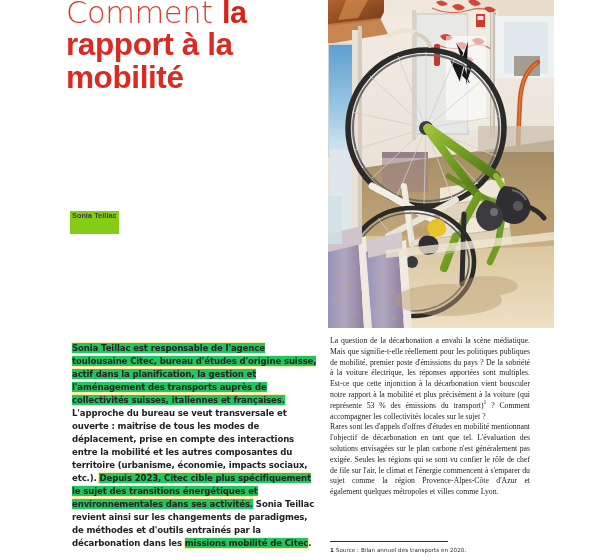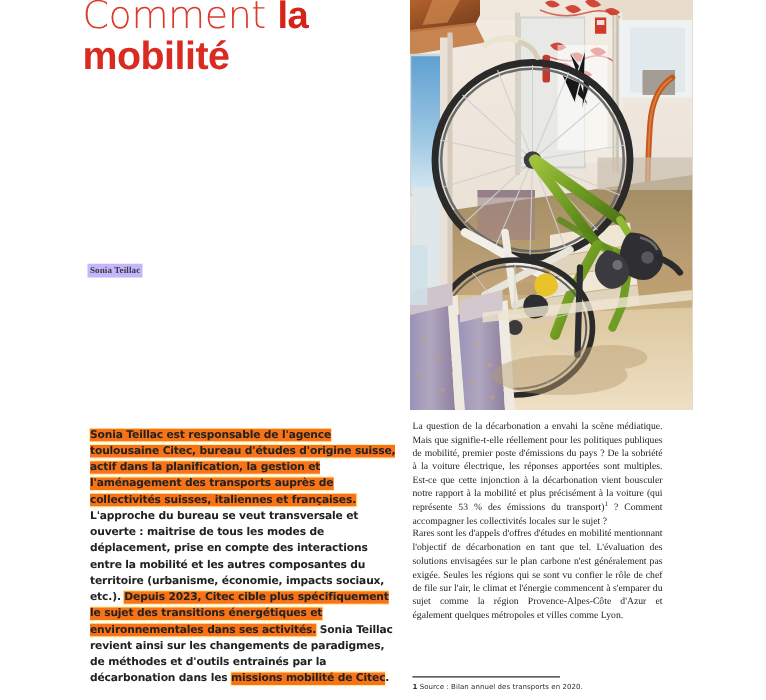--- a/index.html
+++ b/index.html
@@ -54,25 +54,24 @@
   }
 
   
   .byline {
     position: absolute;
     left: 70px;
     top: 211px;
     font-size: 7.2px;
     font-weight: 700;
     color: #3b3b3b;
-    background: #c4b5fd;
-    padding: 1px 2px 1px 2px;
+    background: #84cc16;
+    padding: 1px 2px 13px 2px;
     letter-spacing: 0.1px;
     line-height: 1.2;
-    font-family: Liberation Serif, serif;
   }
 
   
   .photo {
     position: absolute;
     left: 328px;
     top: 0px;
     width: 226px;
     height: 328px;
     overflow: hidden;
@@ -88,21 +87,21 @@
     width: 248px;
     font-family: "DejaVu Sans", sans-serif;
     font-size: 8.55px;
     font-weight: 700;
     color: #222222;
     line-height: 1.52;
     letter-spacing: -0.12px;
   }
   .col-left p { margin: 0; }
   .hl {
-    background: #f97316;
+    background: #22c55e;
     box-shadow: 0 0 0 1px #FCEFA8;
   }
 
   
   .col-right {
     position: absolute;
     left: 330px;
     top: 336px;
     width: 200px;
     font-family: "Liberation Serif", serif;
@@ -139,20 +138,21 @@
   }
   .footnote .fn-num { font-weight: 700; }
 </style>
 </head>
 <body>
 
 <div class="page">
 
   <div class="headline">
     <span class="hl-line hl-l1"><span class="w-light">Comment </span><span class="w-bold">la</span></span>
+    <span class="hl-line hl-l4 w-bold">rapport à la</span>
     <span class="hl-line hl-l5 w-bold">mobilité</span>
   </div>
 
   <div class="byline">Sonia Teillac</div>
 
   <div class="photo">
     <svg width="226" height="328" viewBox="0 0 226 328" xmlns="http://www.w3.org/2000/svg">
       <defs>
         <linearGradient id="gWall" x1="0" y1="0" x2="0" y2="1">
           <stop offset="0%" stop-color="#f3ece4"></stop>

